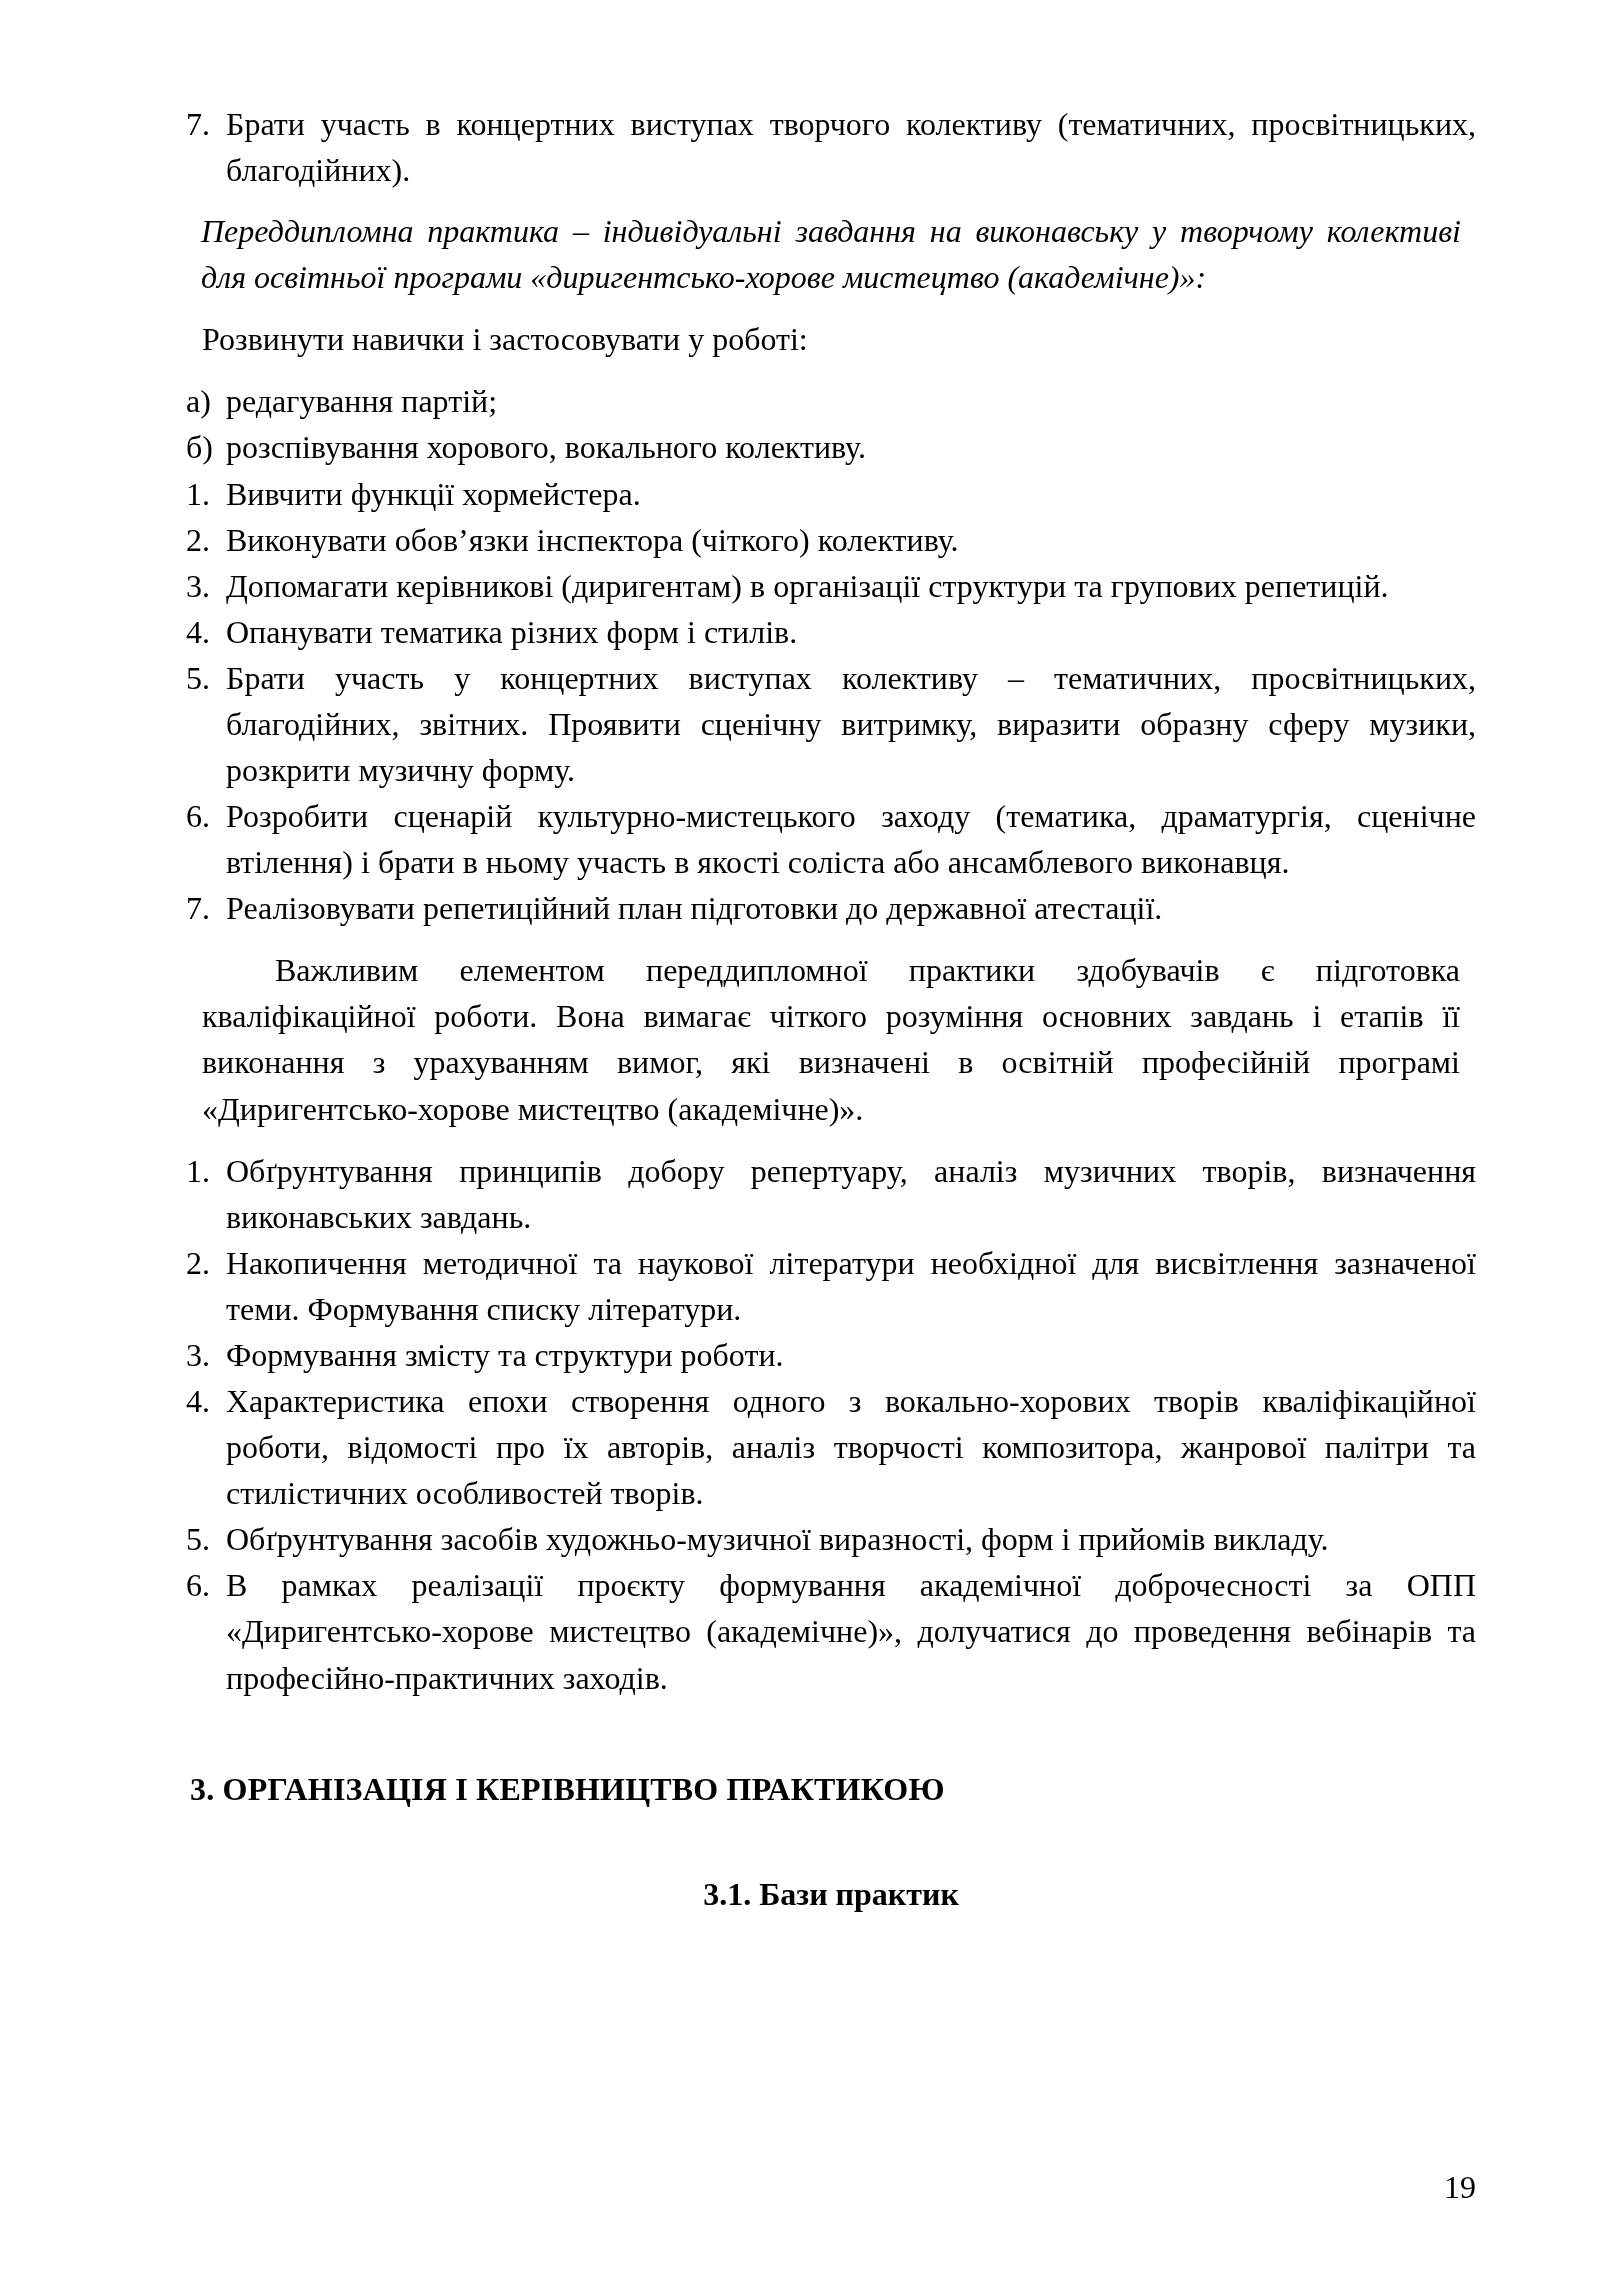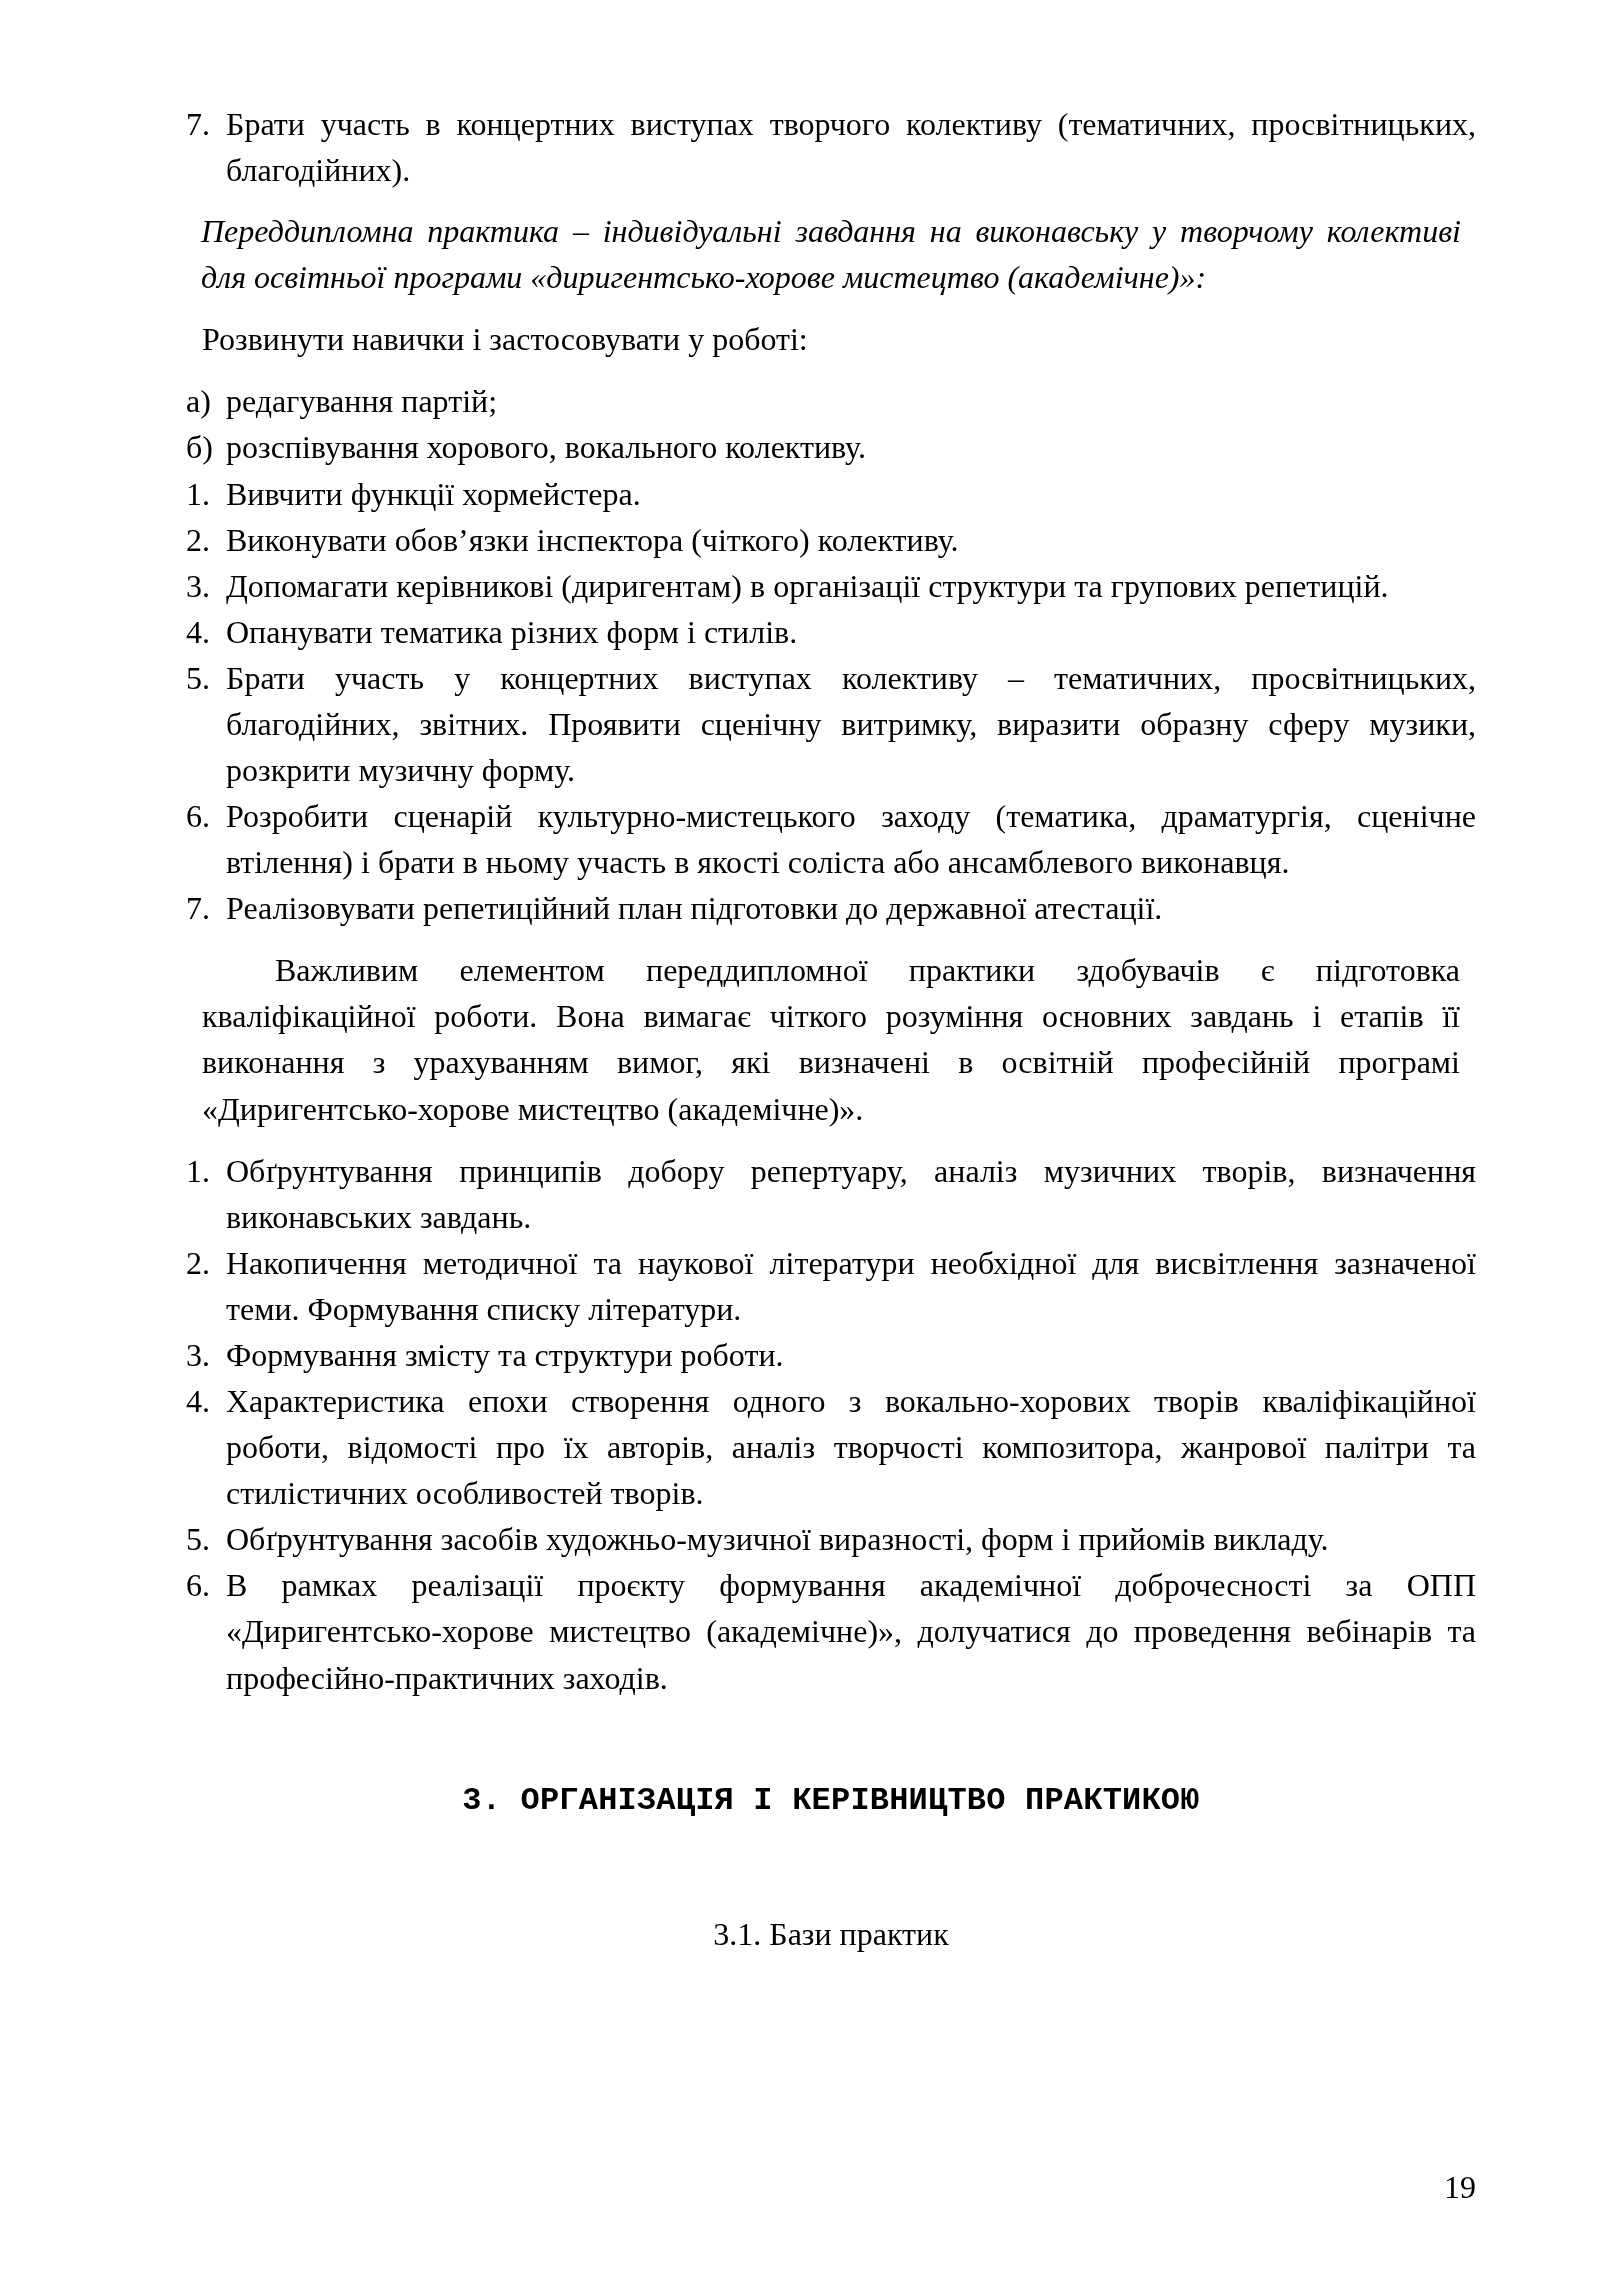--- a/index.html
+++ b/index.html
@@ -61,31 +61,30 @@
   
   .item.nojust .itext {
     text-align: left;
   }
   p.para.nojust {
     text-align: left;
   }
   h2.section-title {
     font-size: 32px;
     font-weight: bold;
-    text-align: center;
-    margin: 16px;
+    text-align: left;
+    margin: 4px;
     line-height: 1.44;
     letter-spacing: 0.2px;
-    font-family: Liberation Mono, monospace;
   }
   h3.subsection-title {
     font-size: 32px;
-    font-weight: normal;
+    font-weight: bold;
     text-align: center;
-    margin: 16px;
+    margin: 0;
     line-height: 1.44;
   }
   .gap-sm { height: 29px; }
   .gap-md { height: 55px; }
   .gap-lg { height: 61px; }
   .page-number {
     position: absolute;
     right: 145px;
     bottom: 90px;
     font-size: 32px;

